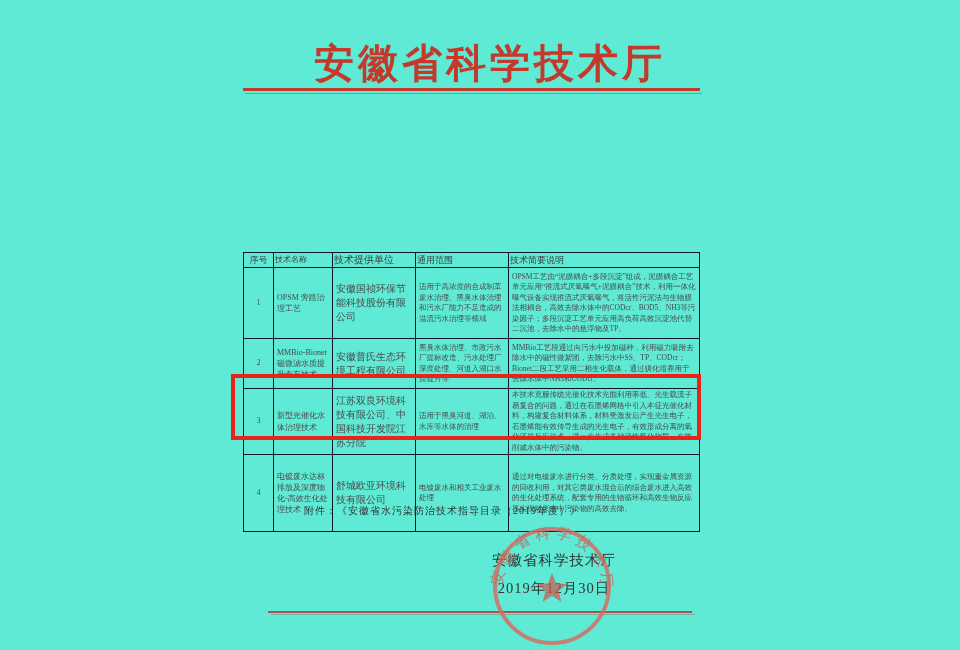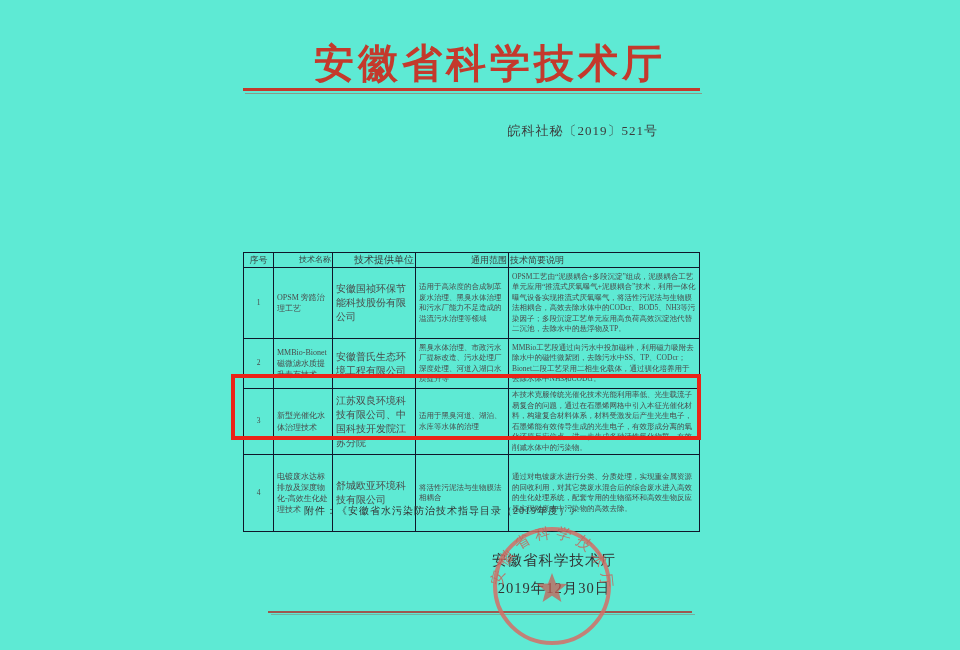--- a/index.html
+++ b/index.html
@@ -25,21 +25,21 @@
     position:absolute;left:238px;top:161px;width:464px;text-align:center;
     font-size:20px;font-weight:bold;color:#2e2e2e;line-height:1.5;
   }
 
   table.catalog{
     position:absolute;left:243px;top:252px;width:457px;
     border-collapse:collapse;table-layout:fixed;
     font-size:7.5px;color:#4a4a4a;line-height:1.4;
   }
   .catalog th,.catalog td{border:1px solid #0f172a;padding:1px 3px;vertical-align:middle;font-weight:normal;}
-  .catalog th{font-size:9px;color:#3b3b3b;height:12px;padding:0 1px;text-align:right;}
+  .catalog th{font-size:9px;color:#3b3b3b;height:12px;padding:0 1px;text-align:left;}
   .catalog .c-no{width:27px;text-align:center;}
   .catalog .c-name{width:56px;font-size:8px;}
   .catalog .c-prov{width:80px;font-size:10px;}
   .catalog .c-scope{width:90px;}
   .catalog .c-sum{text-align:left;}
   tr.r1 td{height:68px;}
   tr.r2 td{height:47px;}
   tr.r3 td{height:52px;}
   tr.r4 td{height:74px;}
 
@@ -61,21 +61,20 @@
   .bottom-line::after{content:"";position:absolute;left:3px;right:-3px;top:3px;height:1px;background:rgba(168,64,56,.4);}
 </style>
 </head>
 <body>
 
 <div class="page">
 
   <div class="agency">安徽省科学技术厅</div>
   <div class="redline"></div>
 
-  <div class="docnum">皖科社秘〔2019〕521号</div>
 
 
   <table class="catalog">
     <thead>
       <tr>
         <th class="c-no">序号</th>
         <th class="c-name">技术名称</th>
         <th class="c-prov">技术提供单位</th>
         <th class="c-scope">通用范围</th>
         <th class="c-sum">技术简要说明</th>
@@ -100,21 +99,21 @@
         <td class="c-no">3</td>
         <td class="c-name">新型光催化水体治理技术</td>
         <td class="c-prov">江苏双良环境科技有限公司、中国科技开发院江苏分院</td>
         <td class="c-scope">适用于黑臭河道、湖泊、水库等水体的治理</td>
         <td class="c-sum">本技术克服传统光催化技术光能利用率低、光生载流子易复合的问题，通过在石墨烯网格中引入本征光催化材料，构建复合材料体系，材料受激发后产生光生电子，石墨烯能有效传导生成的光生电子，有效形成分离的氧化还原反应位点，进一步生成多种活性氧化物群，有效削减水体中的污染物。</td>
       </tr>
       <tr class="r4">
         <td class="c-no">4</td>
         <td class="c-name">电镀废水达标排放及深度物化-高效生化处理技术</td>
         <td class="c-prov">舒城欧亚环境科技有限公司</td>
-        <td class="c-scope">将活性污泥法与生物膜法相耦合</td>
+        <td class="c-scope">电镀废水和相关工业废水处理</td>
         <td class="c-sum">通过对电镀废水进行分类、分质处理，实现重金属资源的回收利用，对其它类废水混合后的综合废水进入高效的生化处理系统，配套专用的生物循环和高效生物反应器实现对废水中污染物的高效去除。</td>
       </tr>
     </tbody>
   </table>
 
   <div class="highlight-box"></div>
 
   <div class="attach">
     <div class="inner">附件：《安徽省水污染防治技术指导目录（2019年度）》</div>
   </div>

